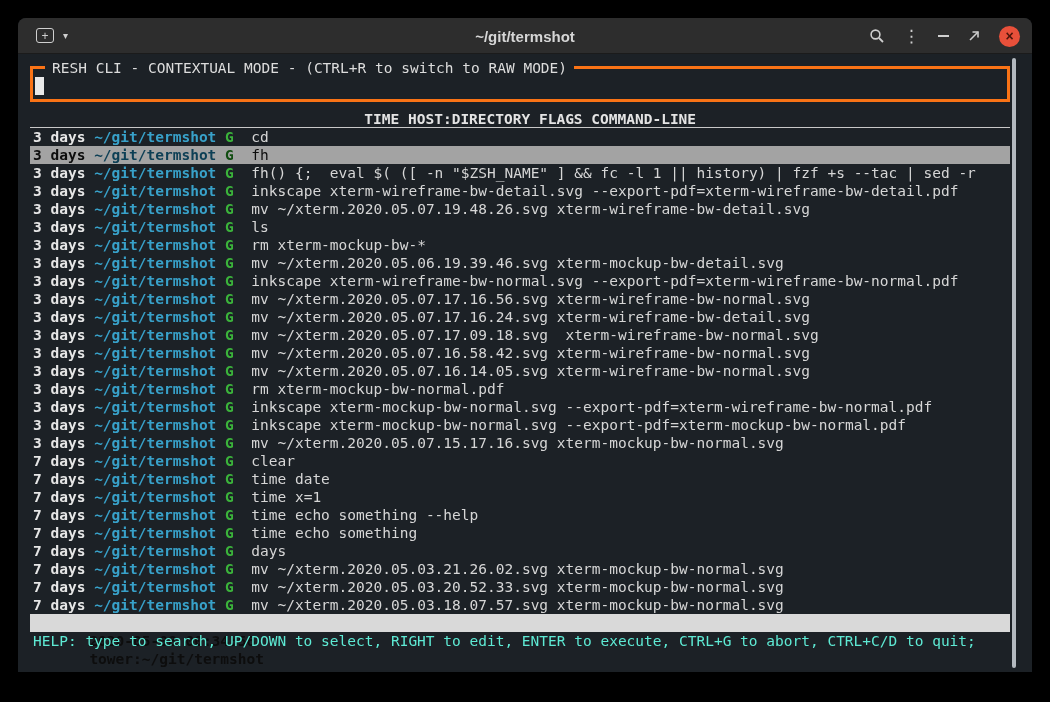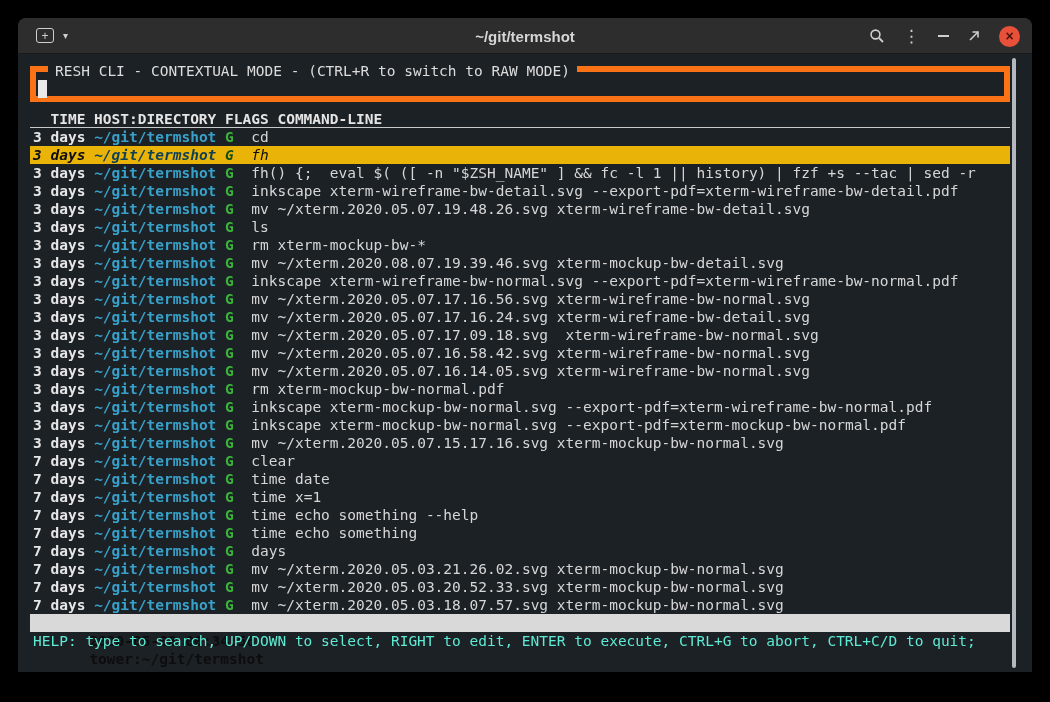--- a/index.html
+++ b/index.html
@@ -29,35 +29,35 @@
   .min-bar { display:block; width:11px; height:2px; background:#cfcfcf; }
   .close-btn { width:21px; height:21px; border-radius:50%; background:#e8503a;
                border:none; display:flex; align-items:center; justify-content:center;
                color:#4d150a; font-size:14px; font-weight:bold; line-height:1; }
 
   
   .terminal { position:relative; height:618px; padding:0 22px 0 12px;
               font-size:14.5px; line-height:18px; color:#d6d6d6; }
 
   .resh-box { position:relative; margin-top:12px; height:36px;
-              border:6px solid #f97316; }
+              border:3px solid #f97316; }
   .resh-label { position:absolute; top:-10px; left:12px; background:#1c2126;
                 padding:0 7px; color:#dcdcdc; white-space:pre; }
   .cursor { position:absolute; left:2px; top:8px; width:9px; height:18px; background:#e9e9e9; }
 
   .table-header { margin-top:8px; height:18px; font-weight:bold; color:#e4e4e4;
-                  white-space:pre; padding-left:3px; border-bottom:1px solid #c8c8c8; }
+                  white-space:pre; padding-left:3px; border-bottom:1px solid #c8c8c8;text-align:center; }
 
   .rows { }
   .row { height:18px; white-space:pre; padding-left:3px; }
   .row .t { font-weight:bold; color:#e6e6e6; }
   .row .p { font-weight:bold; color:#38a1c9; }
   .row .f { font-weight:bold; color:#3bb33b; }
   .row .c { color:#d6d6d6; }
-  .row.selected { background:#eab308;font-style:italic; }
+  .row.selected { background:#a3a3a3; }
   .row.selected .t, .row.selected .c { color:#0d0d0d; }
   .row.selected .p { color:#0d3f55; }
   .row.selected .f { color:#114d11; }
 
   .statusbar { height:18px; background:#d9d9d9; color:#0d0d0d; font-weight:bold;
                white-space:pre; padding-left:7px; }
   .statusbar span { margin-right:15px; }
   .statusbar span:last-child { margin-right:0; }
 
   .helpline { height:18px; color:#5eead4; white-space:pre; padding-left:3px; }
@@ -117,21 +117,21 @@
     <div class="table-header">  TIME HOST:DIRECTORY FLAGS COMMAND-LINE</div>
 
     <div class="rows" id="rows">
         <div class="row"><span class="t">3 days</span> <span class="p">~/git/termshot</span> <span class="f">G</span>  <span class="c">cd</span></div>
         <div class="row selected"><span class="t">3 days</span> <span class="p">~/git/termshot</span> <span class="f">G</span>  <span class="c">fh</span></div>
         <div class="row"><span class="t">3 days</span> <span class="p">~/git/termshot</span> <span class="f">G</span>  <span class="c">fh() {;  eval $( ([ -n "$ZSH_NAME" ] &amp;&amp; fc -l 1 || history) | fzf +s --tac | sed -r</span></div>
         <div class="row"><span class="t">3 days</span> <span class="p">~/git/termshot</span> <span class="f">G</span>  <span class="c">inkscape xterm-wireframe-bw-detail.svg --export-pdf=xterm-wireframe-bw-detail.pdf</span></div>
         <div class="row"><span class="t">3 days</span> <span class="p">~/git/termshot</span> <span class="f">G</span>  <span class="c">mv ~/xterm.2020.05.07.19.48.26.svg xterm-wireframe-bw-detail.svg</span></div>
         <div class="row"><span class="t">3 days</span> <span class="p">~/git/termshot</span> <span class="f">G</span>  <span class="c">ls</span></div>
         <div class="row"><span class="t">3 days</span> <span class="p">~/git/termshot</span> <span class="f">G</span>  <span class="c">rm xterm-mockup-bw-*</span></div>
-        <div class="row"><span class="t">3 days</span> <span class="p">~/git/termshot</span> <span class="f">G</span>  <span class="c">mv ~/xterm.2020.08.07.19.39.46.svg xterm-mockup-bw-detail.svg</span></div>
+        <div class="row"><span class="t">3 days</span> <span class="p">~/git/termshot</span> <span class="f">G</span>  <span class="c">mv ~/xterm.2020.05.06.19.39.46.svg xterm-mockup-bw-detail.svg</span></div>
         <div class="row"><span class="t">3 days</span> <span class="p">~/git/termshot</span> <span class="f">G</span>  <span class="c">inkscape xterm-wireframe-bw-normal.svg --export-pdf=xterm-wireframe-bw-normal.pdf</span></div>
         <div class="row"><span class="t">3 days</span> <span class="p">~/git/termshot</span> <span class="f">G</span>  <span class="c">mv ~/xterm.2020.05.07.17.16.56.svg xterm-wireframe-bw-normal.svg</span></div>
         <div class="row"><span class="t">3 days</span> <span class="p">~/git/termshot</span> <span class="f">G</span>  <span class="c">mv ~/xterm.2020.05.07.17.16.24.svg xterm-wireframe-bw-detail.svg</span></div>
         <div class="row"><span class="t">3 days</span> <span class="p">~/git/termshot</span> <span class="f">G</span>  <span class="c">mv ~/xterm.2020.05.07.17.09.18.svg  xterm-wireframe-bw-normal.svg</span></div>
         <div class="row"><span class="t">3 days</span> <span class="p">~/git/termshot</span> <span class="f">G</span>  <span class="c">mv ~/xterm.2020.05.07.16.58.42.svg xterm-wireframe-bw-normal.svg</span></div>
         <div class="row"><span class="t">3 days</span> <span class="p">~/git/termshot</span> <span class="f">G</span>  <span class="c">mv ~/xterm.2020.05.07.16.14.05.svg xterm-wireframe-bw-normal.svg</span></div>
         <div class="row"><span class="t">3 days</span> <span class="p">~/git/termshot</span> <span class="f">G</span>  <span class="c">rm xterm-mockup-bw-normal.pdf</span></div>
         <div class="row"><span class="t">3 days</span> <span class="p">~/git/termshot</span> <span class="f">G</span>  <span class="c">inkscape xterm-mockup-bw-normal.svg --export-pdf=xterm-wireframe-bw-normal.pdf</span></div>
         <div class="row"><span class="t">3 days</span> <span class="p">~/git/termshot</span> <span class="f">G</span>  <span class="c">inkscape xterm-mockup-bw-normal.svg --export-pdf=xterm-mockup-bw-normal.pdf</span></div>
         <div class="row"><span class="t">3 days</span> <span class="p">~/git/termshot</span> <span class="f">G</span>  <span class="c">mv ~/xterm.2020.05.07.15.17.16.svg xterm-mockup-bw-normal.svg</span></div>

